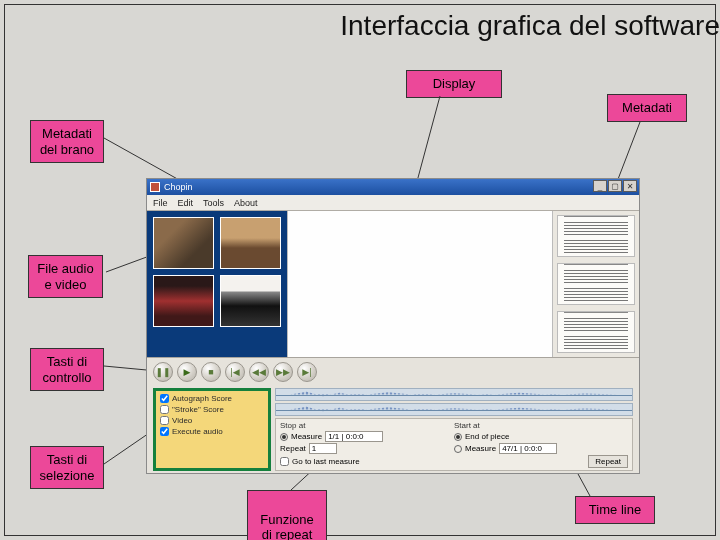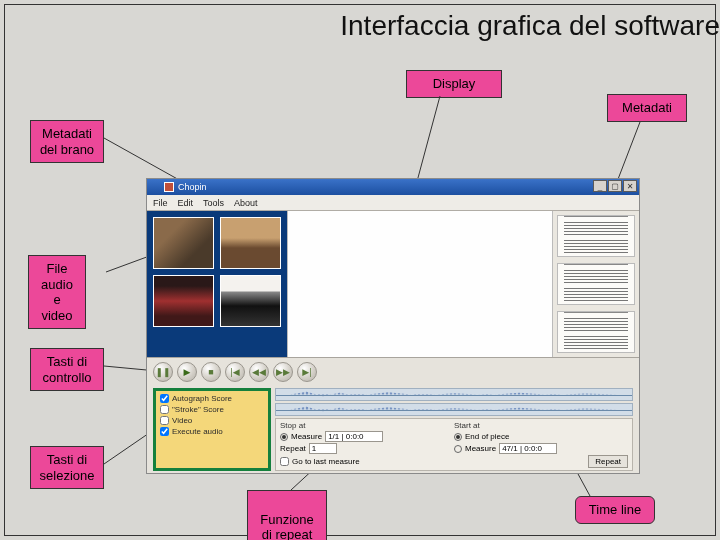--- a/index.html
+++ b/index.html
@@ -51,21 +51,21 @@
     font-family: Tahoma, Arial, sans-serif;
     display: flex;
     flex-direction: column;
   }
   .titlebar {
     height: 16px;
     background: linear-gradient(#3a72c8, #1c4fa0);
     color: #fff;
     display: flex;
     align-items: center;
-    padding: 0 17px;
+    padding: 0 3px;
     font-size: 9px;
     position: relative;
   }
   .titlebar .win-btns { position: absolute; right: 2px; top: 1px; display: flex; gap: 1px; }
   .win-btn { width: 14px; height: 12px; background: #d7d3cd; border: 1px solid #5a5a5a; font-size: 8px; display: flex; align-items:center; justify-content:center; color:#333;}
   .menubar {
     height: 16px;
     background: #eeece7;
     display: flex;
     align-items: center;
@@ -222,31 +222,31 @@
 </head>
 <body>
 <div class="slide-border"></div>
 
 <div class="title">Interfaccia grafica del software</div>
 
 <div class="label-box" style="left:406px; top:70px; width:96px;">Display</div>
 <div class="label-box" style="left:607px; top:94px; width:80px;">Metadati</div>
 <div class="label-box" style="left:30px; top:120px; width:74px; white-space:pre-line;">Metadati
 del brano</div>
-<div class="label-box" style="left:28px; top:255px; width:58px; white-space:pre-line;">File audio
+<div class="label-box" style="left:28px; top:255px; width:75px; white-space:pre-line;">File audio
 e video</div>
 <div class="label-box" style="left:30px; top:348px; width:74px; white-space:pre-line;">Tasti di
 controllo</div>
 <div class="label-box" style="left:30px; top:446px; width:74px; white-space:pre-line;">Tasti di
 selezione</div>
 <div class="label-box" style="left:247px; top:490px; width:80px; font-style:normal; white-space:pre-line;">
   <span style="white-space:pre-line;">Funzione
 di repeat</span>
 </div>
-<div class="label-box" style="left:575px; top:496px; width:80px;border-radius:6px;">Time line</div>
+<div class="label-box" style="left:575px; top:496px; width:80px;">Time line</div>
 
 <svg width="720" height="540" style="position:absolute;top:0;left:0;pointer-events:none;">
   <line class="leader" x1="440" y1="96" x2="398" y2="252"></line>
   <line class="leader" x1="640" y1="122" x2="610" y2="200"></line>
   <line class="leader" x1="104" y1="138" x2="190" y2="186"></line>
   <line class="leader" x1="106" y1="272" x2="182" y2="244"></line>
   <line class="leader" x1="104" y1="366" x2="168" y2="372"></line>
   <line class="leader" x1="104" y1="464" x2="174" y2="416"></line>
   <line class="leader" x1="291" y1="490" x2="330" y2="454"></line>
   <line class="leader" x1="590" y1="496" x2="540" y2="404"></line>

